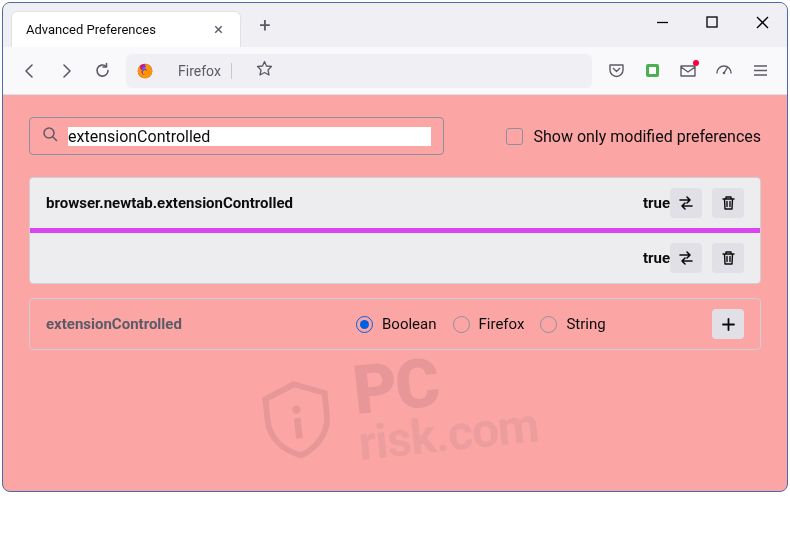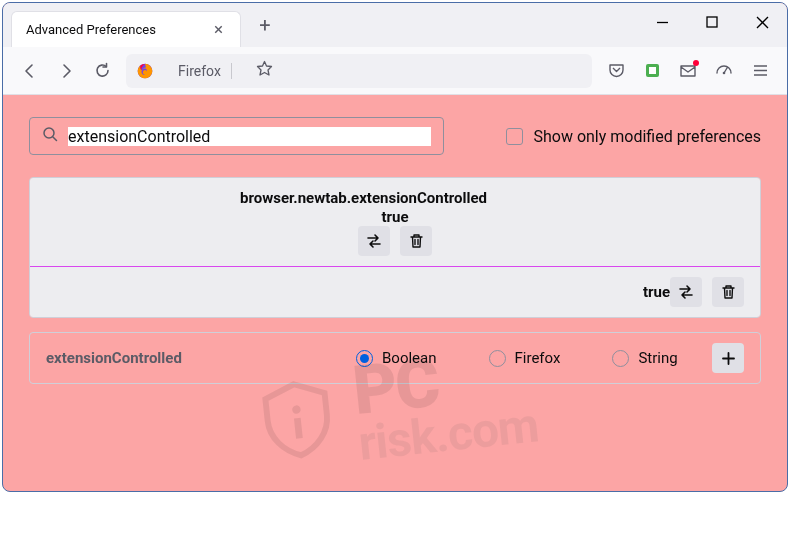--- a/index.html
+++ b/index.html
@@ -31,29 +31,29 @@
     .search-row { display: flex; align-items: center; gap: 18px; margin-bottom: 22px; }
     .search-box { flex: 1; max-width: 470px; height: 38px; border: 1px solid #8f8f9d; border-radius: 4px; display: flex; align-items: center; padding: 0 12px; gap: 10px; }
     .search-icon { color: #5b5b66; }
     .search-input { flex: 1; border: none; outline: none; font-size: 16px; color: #0c0c0d; }
     .checkbox-row { display: flex; align-items: center; gap: 10px; color: #0c0c0d; font-size: 16px; margin-left: 44px; }
     .checkbox { width: 17px; height: 17px; border: 1px solid #8f8f9d; border-radius: 3px; cursor: pointer; }
     
     .prefs-table { border: 1px solid #cfcfd8; border-radius: 4px; overflow: hidden; margin-bottom: 14px; }
     .pref-row { display: flex; align-items: center; padding: 10px 16px; min-height: 44px; }
     .pref-row.modified { background: #ededf0; font-weight: 700; }
-    .pref-row.modified:not(:last-child) { border-bottom: 1px solid #d946ef; flex-direction: column; }
+    .pref-row.modified:not(:last-child) { border-bottom: 5px solid #d946ef; }
     .pref-name { width: 310px; font-size: 15px; color: #0c0c0d; word-break: break-word; line-height: 1.35; }
     .pref-value { flex: 1; font-size: 15px; color: #0c0c0d; text-align: right; }
     .pref-actions { display: flex; gap: 10px; }
     .action-btn { width: 32px; height: 30px; background: #e0e0e6; border: none; border-radius: 4px; display: flex; align-items: center; justify-content: center; cursor: pointer; color: #0c0c0d; }
     
     .add-row { border: 1px solid #cfcfd8; border-radius: 4px; display: flex; align-items: center; padding: 10px 16px; min-height: 50px; }
     .add-name { width: 310px; font-size: 15px; color: #5b5b66; font-weight: 700; }
-    .radio-group { flex: 1; display: flex; gap: 52px; align-items: center; }
+    .radio-group { flex: 1; display: flex; gap: 16px; align-items: center; }
     .radio-item { display: flex; align-items: center; gap: 9px; font-size: 15px; color: #0c0c0d; cursor: pointer; }
     .radio { width: 17px; height: 17px; border: 1.5px solid #8f8f9d; border-radius: 50%; display: flex; align-items: center; justify-content: center; }
     .radio.checked { border-color: #0060df; }
     .radio.checked::after { content: ''; width: 9px; height: 9px; background: #0060df; border-radius: 50%; }
     
     .watermark { position: absolute; bottom: 30px; left: 50%; transform: translateX(-50%) rotate(-6deg); pointer-events: none; opacity: 0.08; }
     .watermark-row { display: flex; align-items: center; gap: 16px; }
     .watermark svg.wm-logo { width: 85px; height: 85px; }
     .watermark-text { display: flex; flex-direction: column; line-height: 0.9; }
     .watermark .wm-pc { font-size: 68px; font-weight: 900; color: #000; letter-spacing: -2px; }

